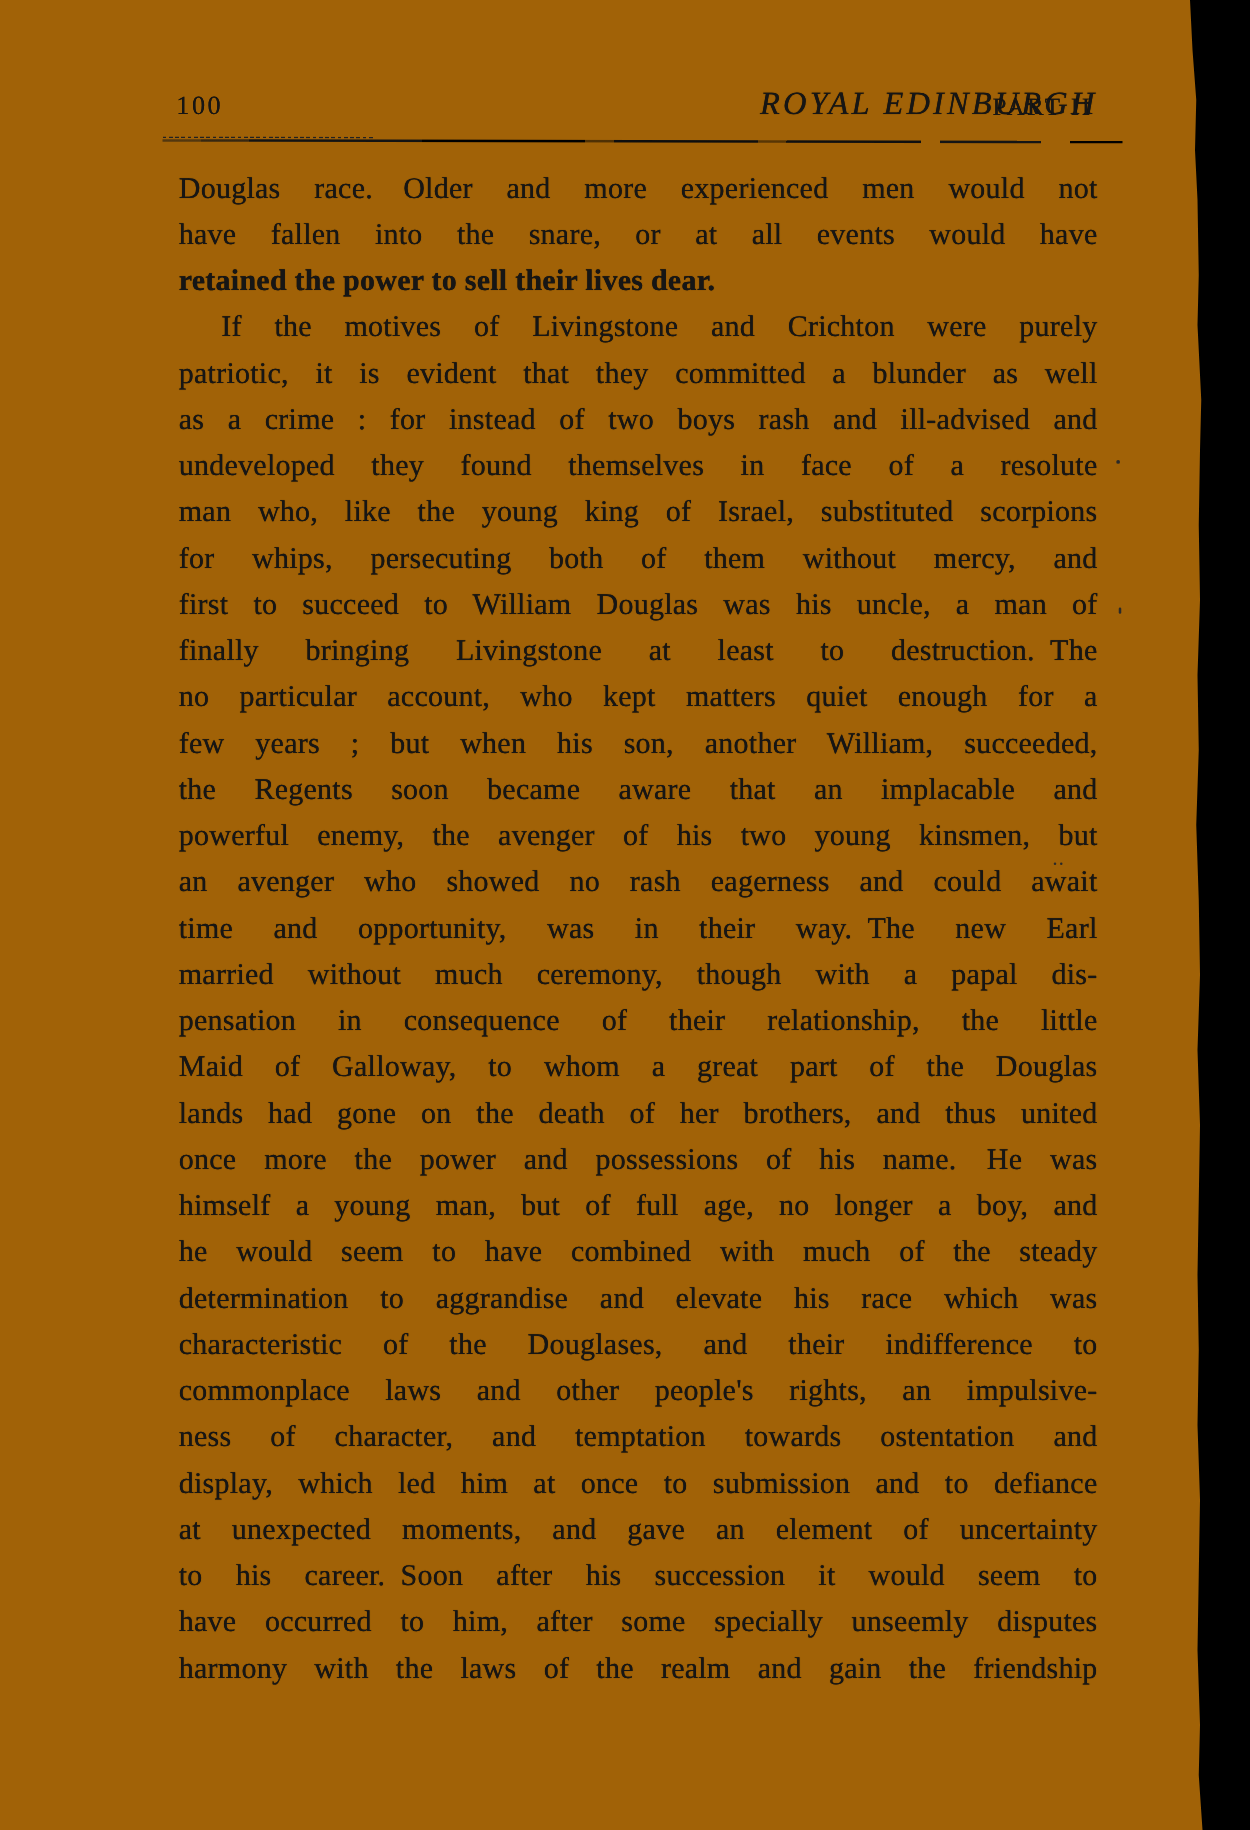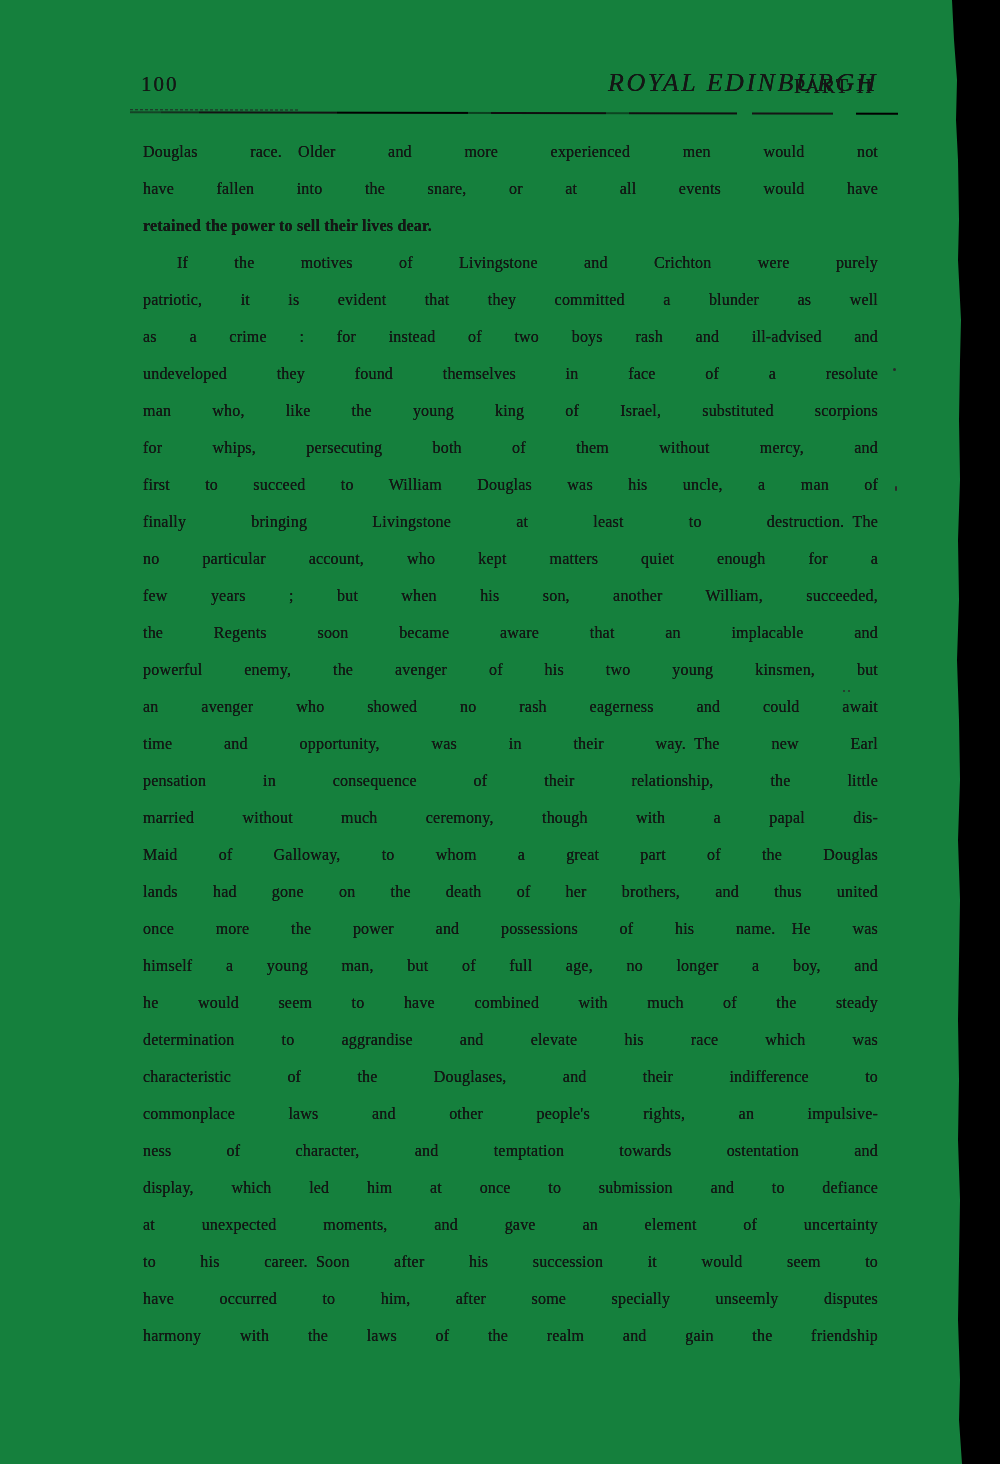--- a/index.html
+++ b/index.html
@@ -4,21 +4,21 @@
 <style>
   html, body { margin: 0; padding: 0; }
   body {
     width: 1000px; height: 1464px;
     background: #ffffff;
     overflow: hidden;
     position: relative;
     font-family: "Liberation Serif", "DejaVu Serif", serif;
     color: #161616;
   }
-  .page { position: absolute; inset: 0; background: #15803d; }
+  .page { position: absolute; inset: 0; background: #a16207; }
 
   
   .header {
     position: absolute;
     left: 141px; top: 68px; width: 737px; height: 30px;
   }
   .page-number {
     position: absolute; left: 0; top: 4px;
     font-size: 21px; letter-spacing: 2px;
     text-shadow: 0 0 0.5px rgba(0,0,0,.85);
@@ -60,21 +60,21 @@
   }
   .rule::before {
     content: "";
     position: absolute; left: 0; top: -1px; width: 22%; height: 1px;
     background-image: repeating-linear-gradient(90deg, #222 0 3px, transparent 3px 5px);
   }
 
   
   .text-block {
     position: absolute; left: 143px; top: 133px; width: 735px;
-    font-size: 16px; line-height: 37px;
+    font-size: 24px; line-height: 37px;
     text-shadow: 0 0 0.55px rgba(0,0,0,.85);
     letter-spacing: 0.2px;
   }
   .para { margin: 0; }
   .line { text-align: justify; text-align-last: justify; }
   .line.flush-last { text-align-last: left; font-weight: bold; }
   .line.indent { text-indent: 34px; }
 
   
   .scan-edge {
@@ -123,22 +123,22 @@
         <div class="line">man who, like the young king of Israel, substituted scorpions</div>
         <div class="line">for whips, persecuting both of them without mercy, and</div>
         <div class="line">first to succeed to William Douglas was his uncle, a man of</div>
         <div class="line">finally bringing Livingstone at least to destruction. The</div>
         <div class="line">no particular account, who kept matters quiet enough for a</div>
         <div class="line">few years ; but when his son, another William, succeeded,</div>
         <div class="line">the Regents soon became aware that an implacable and</div>
         <div class="line">powerful enemy, the avenger of his two young kinsmen, but</div>
         <div class="line">an avenger who showed no rash eagerness and could await</div>
         <div class="line">time and opportunity, was in their way. The new Earl</div>
+        <div class="line">married without much ceremony, though with a papal dis-</div>
         <div class="line">pensation in consequence of their relationship, the little</div>
-        <div class="line">married without much ceremony, though with a papal dis-</div>
         <div class="line">Maid of Galloway, to whom a great part of the Douglas</div>
         <div class="line">lands had gone on the death of her brothers, and thus united</div>
         <div class="line">once more the power and possessions of his name. He was</div>
         <div class="line">himself a young man, but of full age, no longer a boy, and</div>
         <div class="line">he would seem to have combined with much of the steady</div>
         <div class="line">determination to aggrandise and elevate his race which was</div>
         <div class="line">characteristic of the Douglases, and their indifference to</div>
         <div class="line">commonplace laws and other people's rights, an impulsive-</div>
         <div class="line">ness of character, and temptation towards ostentation and</div>
         <div class="line">display, which led him at once to submission and to defiance</div>

